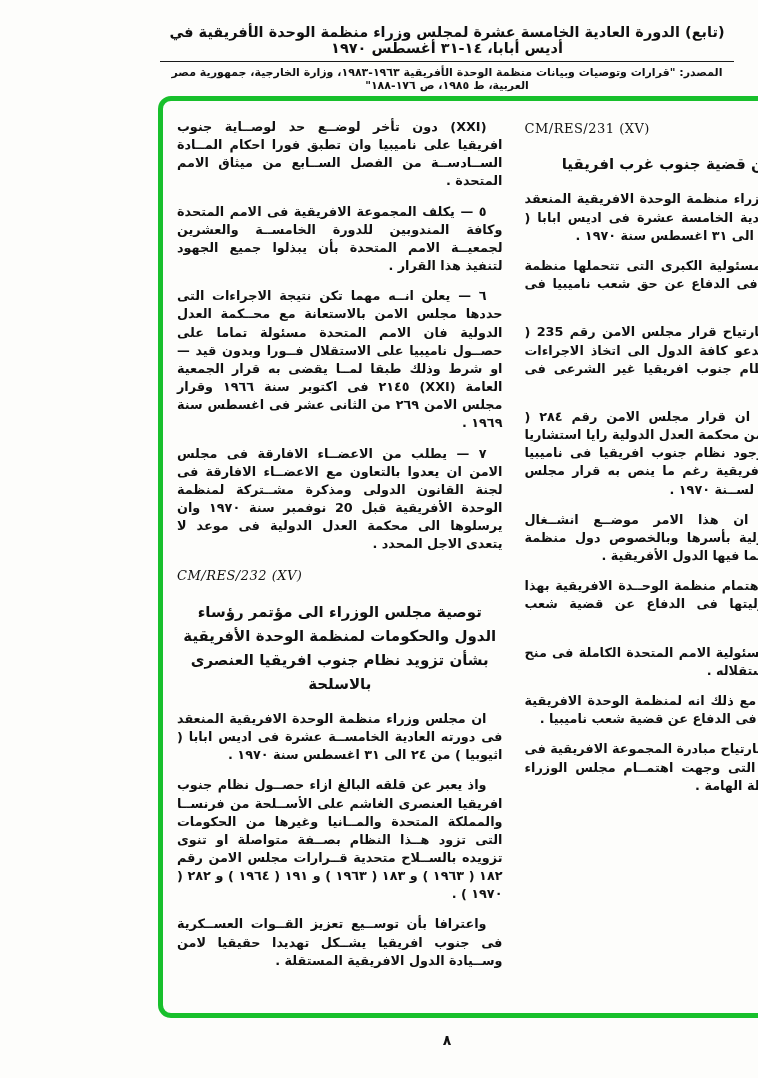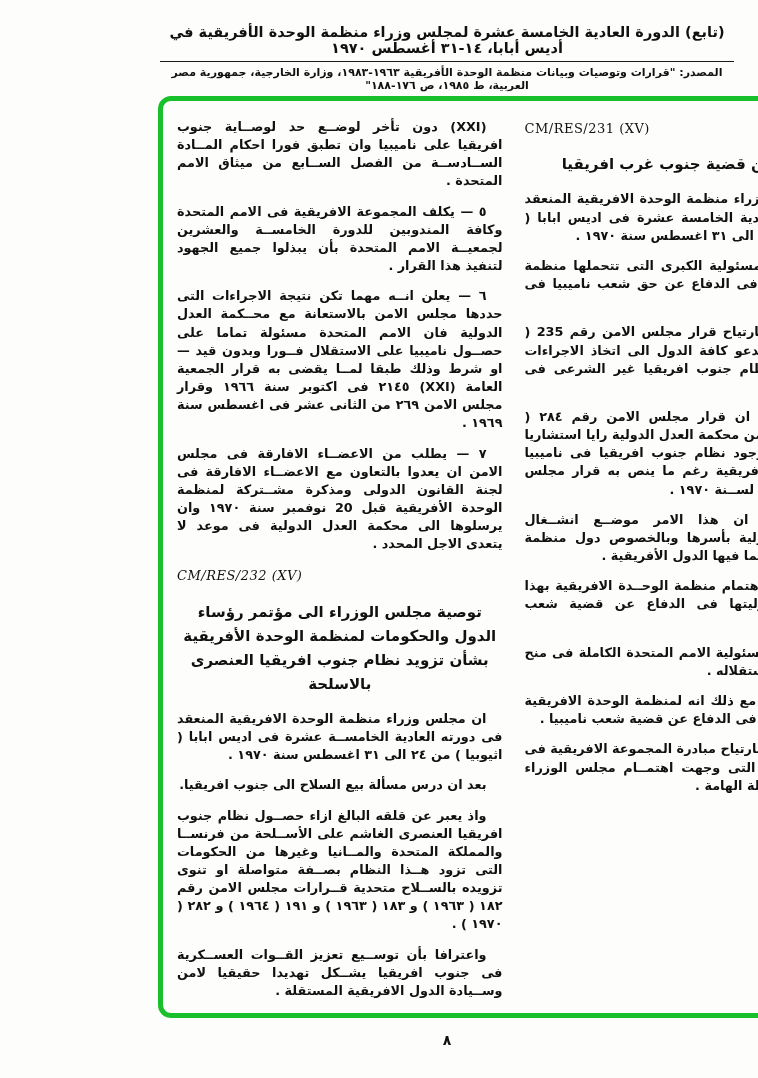--- a/index.html
+++ b/index.html
@@ -109,21 +109,20 @@
     </div>
 
     <div class="col">
       <p class="para">(XXI) دون تأخر لوضــع حد لوصــاية جنوب افريقيا على ناميبيا وان تطبق فورا احكام المــادة الســادســة من الفصل الســابع من ميثاق الامم المتحدة .</p>
       <p class="para">٥ — يكلف المجموعة الافريقية فى الامم المتحدة وكافة المندوبين للدورة الخامســة والعشرين لجمعيــة الامم المتحدة بأن يبذلوا جميع الجهود لتنفيذ هذا القرار .</p>
       <p class="para">٦ — يعلن انــه مهما تكن نتيجة الاجراءات التى حددها مجلس الامن بالاستعانة مع محــكمة العدل الدولية فان الامم المتحدة مسئولة تماما على حصــول ناميبيا على الاستقلال فــورا وبدون قيد — او شرط وذلك طبقا لمــا يقضى به قرار الجمعية العامة (XXI) ٢١٤٥ فى اكتوبر سنة ١٩٦٦ وقرار مجلس الامن ٢٦٩ من الثانى عشر فى اغسطس سنة ١٩٦٩ .</p>
       <p class="para">٧ — يطلب من الاعضــاء الافارقة فى مجلس الامن ان يعدوا بالتعاون مع الاعضــاء الافارقة فى لجنة القانون الدولى ومذكرة مشــتركة لمنظمة الوحدة الأفريقية قبل 20 نوفمبر سنة ١٩٧٠ وان يرسلوها الى محكمة العدل الدولية فى موعد لا يتعدى الاجل المحدد .</p>
       <div class="res-code" style="margin-top:14px;font-style:italic;">CM/RES/232 (XV)</div>
       <div class="res-title">توصية مجلس الوزراء الى مؤتمر رؤساء الدول والحكومات لمنظمة الوحدة الأفريقية بشأن تزويد نظام جنوب افريقيا العنصرى بالاسلحة</div>
       <p class="para">ان مجلس وزراء منظمة الوحدة الافريقية المنعقد فى دورته العادية الخامســة عشرة فى اديس ابابا ( اثيوبيا ) من ٢٤ الى ٣١ اغسطس سنة ١٩٧٠ .</p>
-      <p class="para">بعد ان درس مسألة بيع السلاح الى جنوب افريقيا.</p>
       <p class="para">واذ يعبر عن قلقه البالغ ازاء حصــول نظام جنوب افريقيا العنصرى الغاشم على الأســلحة من فرنســا والمملكة المتحدة والمــانيا وغيرها من الحكومات التى تزود هــذا النظام بصــفة متواصلة او تنوى تزويده بالســلاح متحدية قــرارات مجلس الامن رقم ١٨٢ ( ١٩٦٣ ) و ١٨٣ ( ١٩٦٣ ) و ١٩١ ( ١٩٦٤ ) و ٢٨٢ ( ١٩٧٠ ) .</p>
       <p class="para">واعترافا بأن توســيع تعزيز القــوات العســكرية فى جنوب افريقيا يشــكل تهديدا حقيقيا لامن وســيادة الدول الافريقية المستقلة .</p>
 
     </div>
 
   </div>
 
   <div class="page-number">٨</div>
 
 </div>

